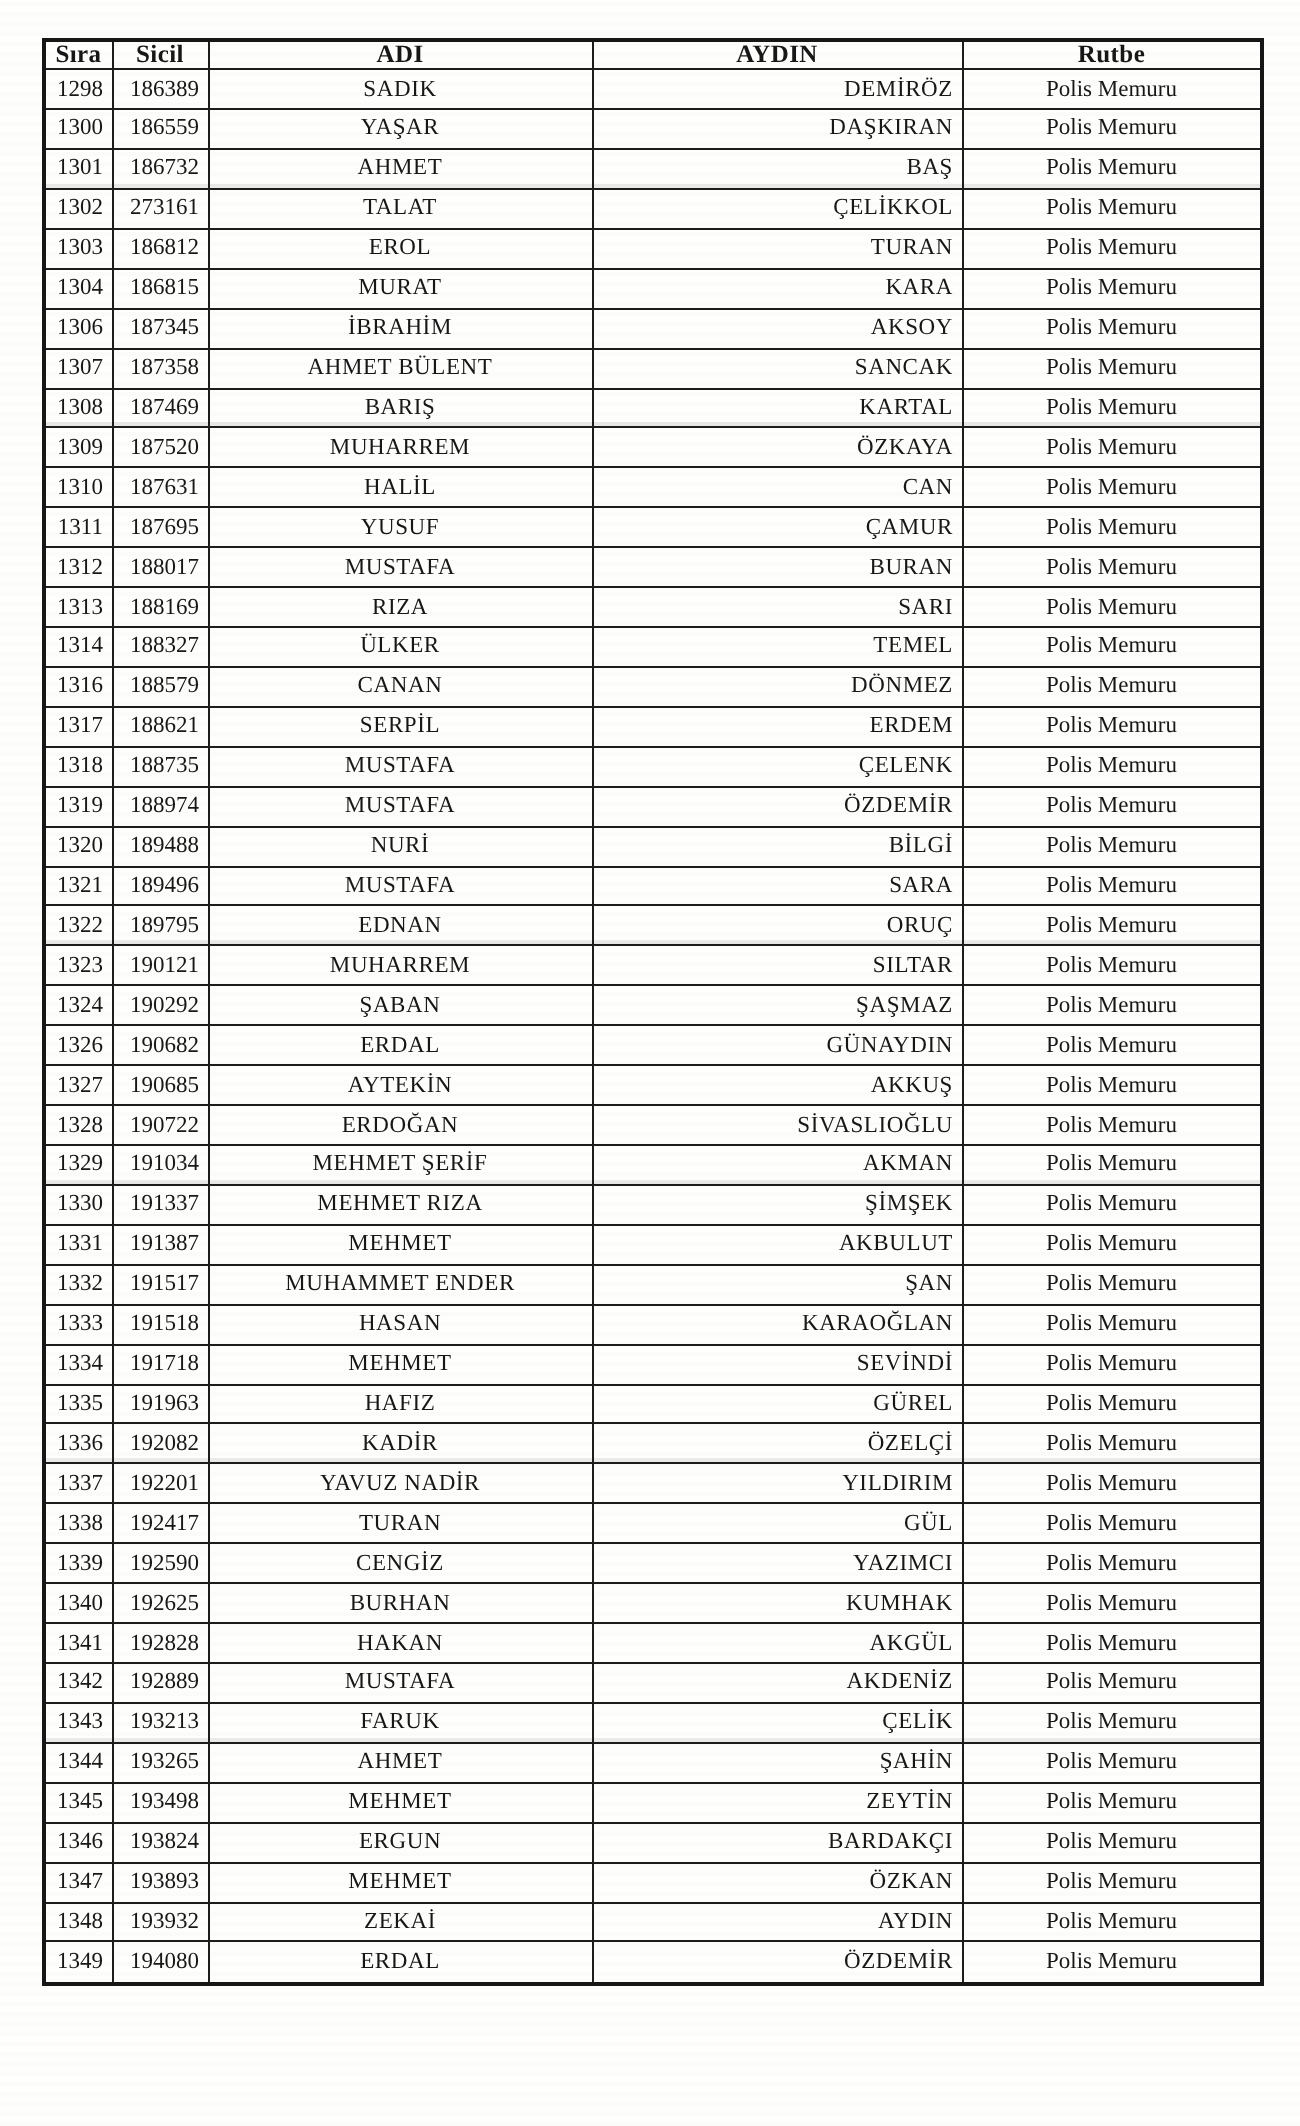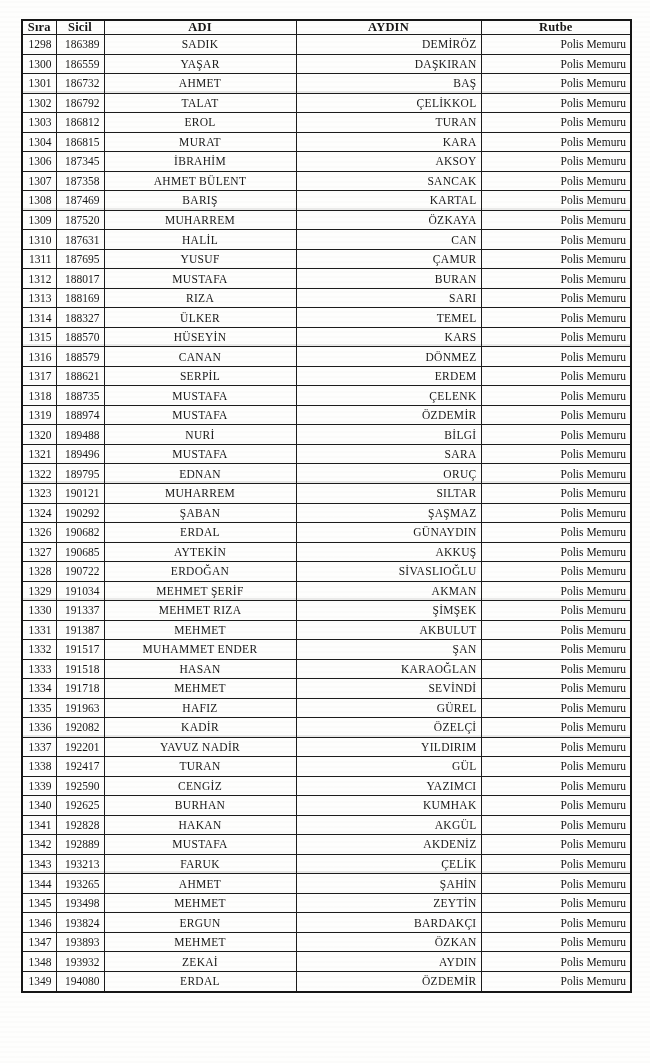--- a/index.html
+++ b/index.html
@@ -45,21 +45,21 @@
     font-weight: bold;
     font-size: 12.5px;
     text-align: center;
     letter-spacing: 0.2px;
   }
   
   td.c0 { text-align: right; }
   td.c1 { text-align: right; padding-right: 8px; }
   td.c2 { text-align: center; padding-left: 5px; letter-spacing: 0.3px; }
   td.c3 { text-align: right; padding-left: 5px; letter-spacing: 0.3px; }
-  td.c4 { text-align: right; padding-left: 7px; }
+  td.c4 { text-align: center; padding-left: 7px; }
   
   tr.streak td { box-shadow: inset 0 -2px 0 rgba(60,60,60,0.10); margin-top: 12px; }
 </style>
 </head>
 <body>
 
 <div class="sheet">
   <table class="roster">
     <colgroup>
       <col style="width:34px">
@@ -94,21 +94,21 @@
         </tr>
         <tr class="streak">
           <td class="c0">1301</td>
           <td class="c1">186732</td>
           <td class="c2">AHMET</td>
           <td class="c3">BAŞ</td>
           <td class="c4">Polis Memuru</td>
         </tr>
         <tr>
           <td class="c0">1302</td>
-          <td class="c1">186792</td>
+          <td class="c1">273161</td>
           <td class="c2">TALAT</td>
           <td class="c3">ÇELİKKOL</td>
           <td class="c4">Polis Memuru</td>
         </tr>
         <tr>
           <td class="c0">1303</td>
           <td class="c1">186812</td>
           <td class="c2">EROL</td>
           <td class="c3">TURAN</td>
           <td class="c4">Polis Memuru</td>
@@ -174,27 +174,20 @@
           <td class="c1">188169</td>
           <td class="c2">RIZA</td>
           <td class="c3">SARI</td>
           <td class="c4">Polis Memuru</td>
         </tr>
         <tr>
           <td class="c0">1314</td>
           <td class="c1">188327</td>
           <td class="c2">ÜLKER</td>
           <td class="c3">TEMEL</td>
-          <td class="c4">Polis Memuru</td>
-        </tr>
-        <tr class="streak">
-          <td class="c0">1315</td>
-          <td class="c1">188570</td>
-          <td class="c2">HÜSEYİN</td>
-          <td class="c3">KARS</td>
           <td class="c4">Polis Memuru</td>
         </tr>
         <tr>
           <td class="c0">1316</td>
           <td class="c1">188579</td>
           <td class="c2">CANAN</td>
           <td class="c3">DÖNMEZ</td>
           <td class="c4">Polis Memuru</td>
         </tr>
         <tr>

